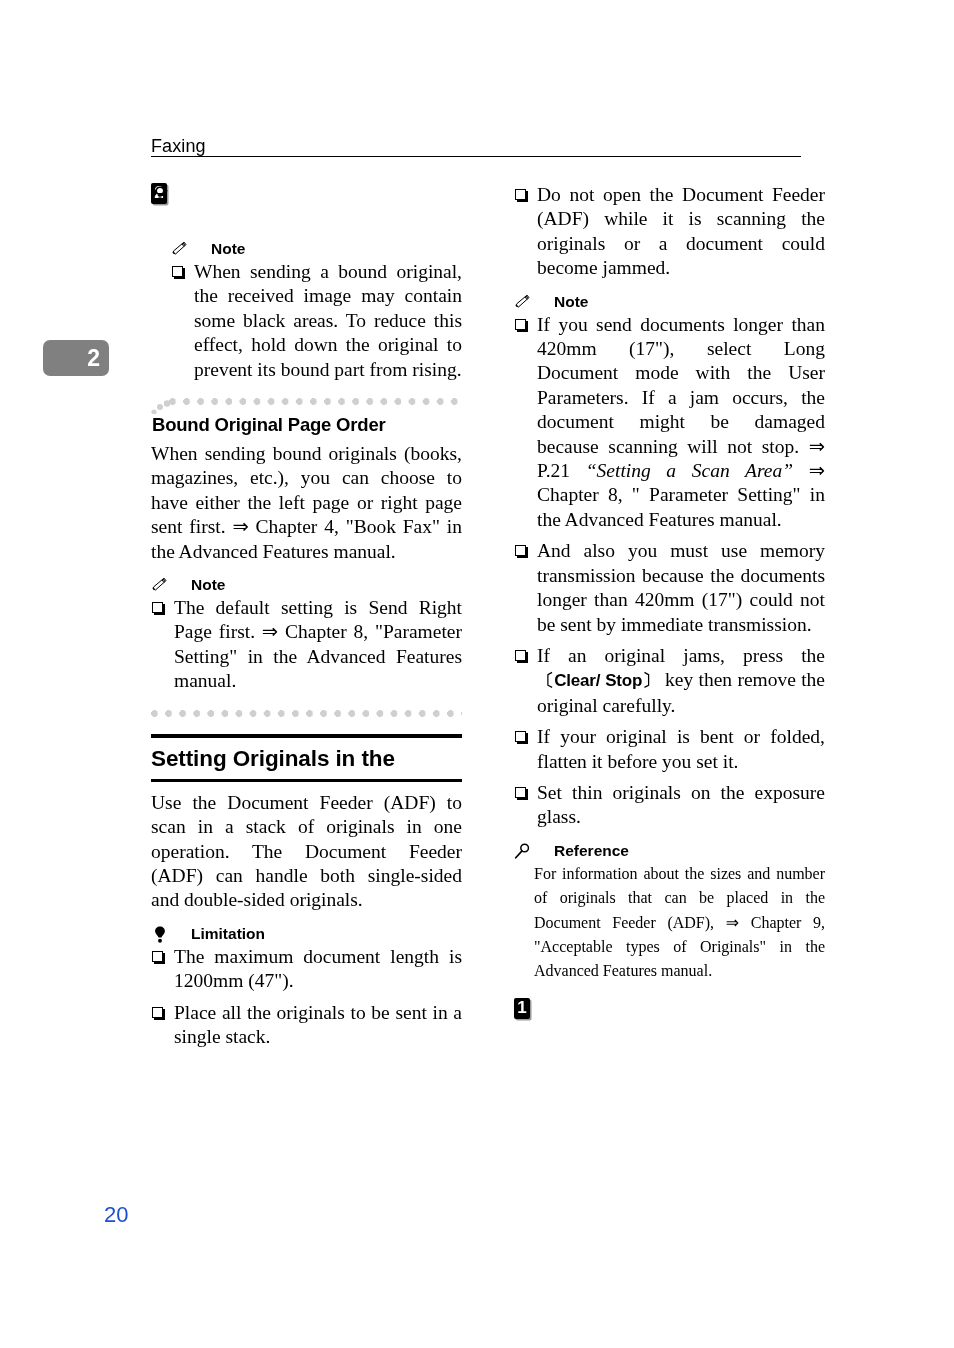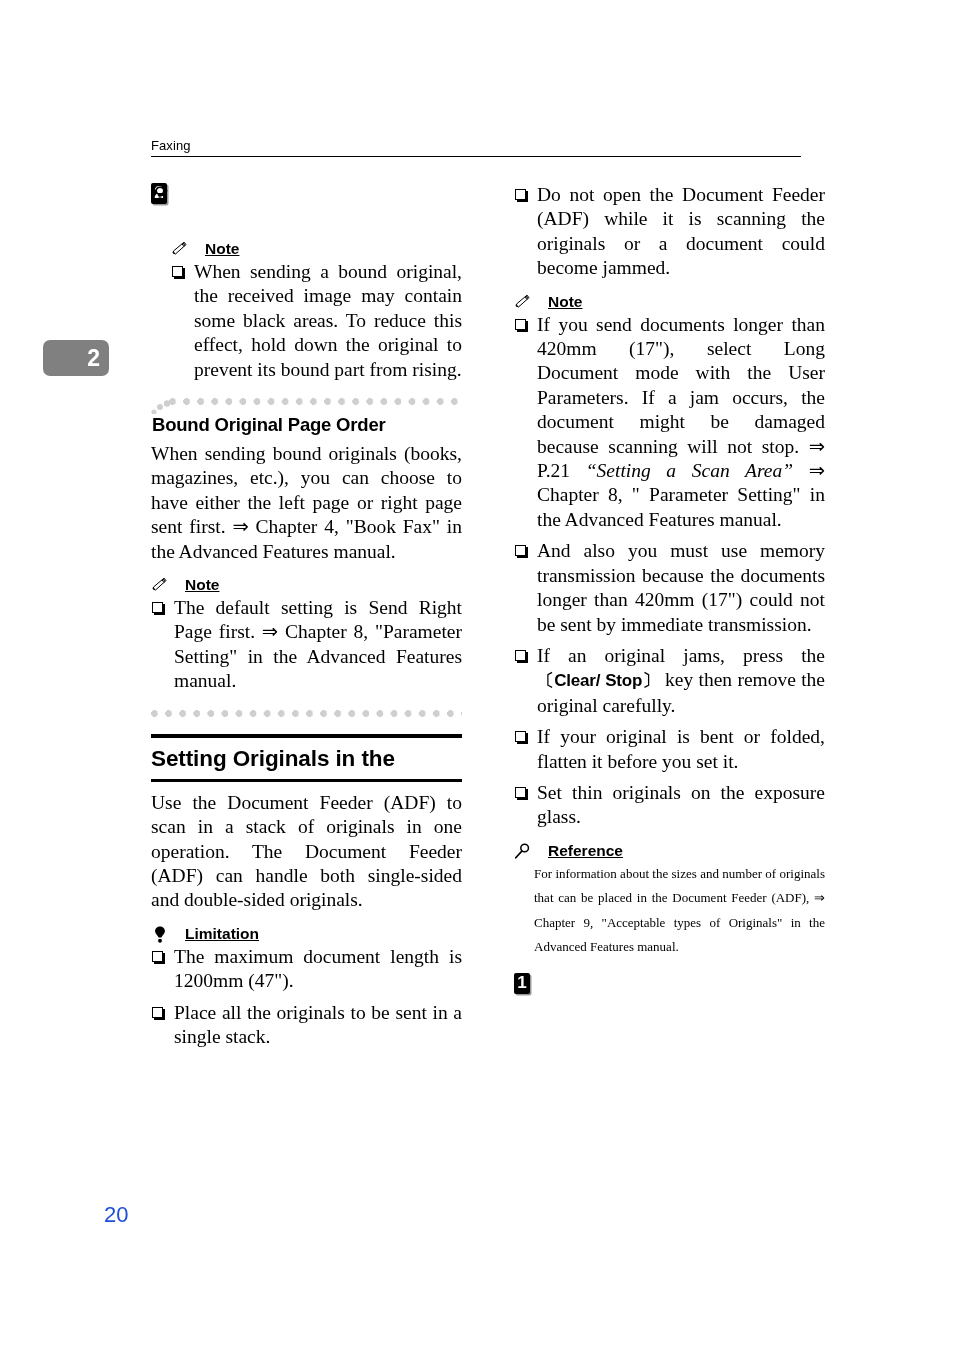--- a/index.html
+++ b/index.html
@@ -18,21 +18,21 @@
 
   
   .running-header {
     position: absolute;
     left: 151px;
     top: 138px;
     width: 650px;
   }
   .running-header .label {
     font-family: "Liberation Sans", sans-serif;
-    font-size: 13px;
+    font-size: 18px;
     color: #000;
     line-height: 16px;
     letter-spacing: 0.1px;
   }
   .running-header .rule {
     margin-top: 2px;
     border-top: 1.6px solid #000;
     width: 650px;
   }
 
@@ -84,24 +84,23 @@
   }
 
   
   .sym-head {
     font-family: "Liberation Sans", sans-serif;
     font-weight: bold;
     font-size: 15.5px;
     line-height: 18px;
     display: flex;
     align-items: flex-start;
-    gap: 16px;
+    gap: 22px;
     margin-top: 12px;
     margin-bottom: 2px;
-    text-decoration: underline;
   }
   .sym-head .glyph {
     display: inline-block;
     width: 18px;
     height: 18px;
     flex: none;
     position: relative;
   }
   .sym-head.indent { margin-left: 20px; }
 
@@ -155,21 +154,21 @@
     margin: 0 0 0 0;
     font-size: 19.5px;
     line-height: 24.4px;
     text-align: justify;
     text-justify: inter-word;
     color: #000;
   }
   p.body.spaced { margin-top: 9px; }
   p.ref-body {
     margin: 0 0 0 20px;
-    font-size: 13px;
+    font-size: 16px;
     line-height: 24.4px;
     text-align: justify;
     color: #000;
   }
 
   
   .tip-title {
     font-family: "Liberation Sans", sans-serif;
     font-weight: bold;
     font-size: 18.5px;

